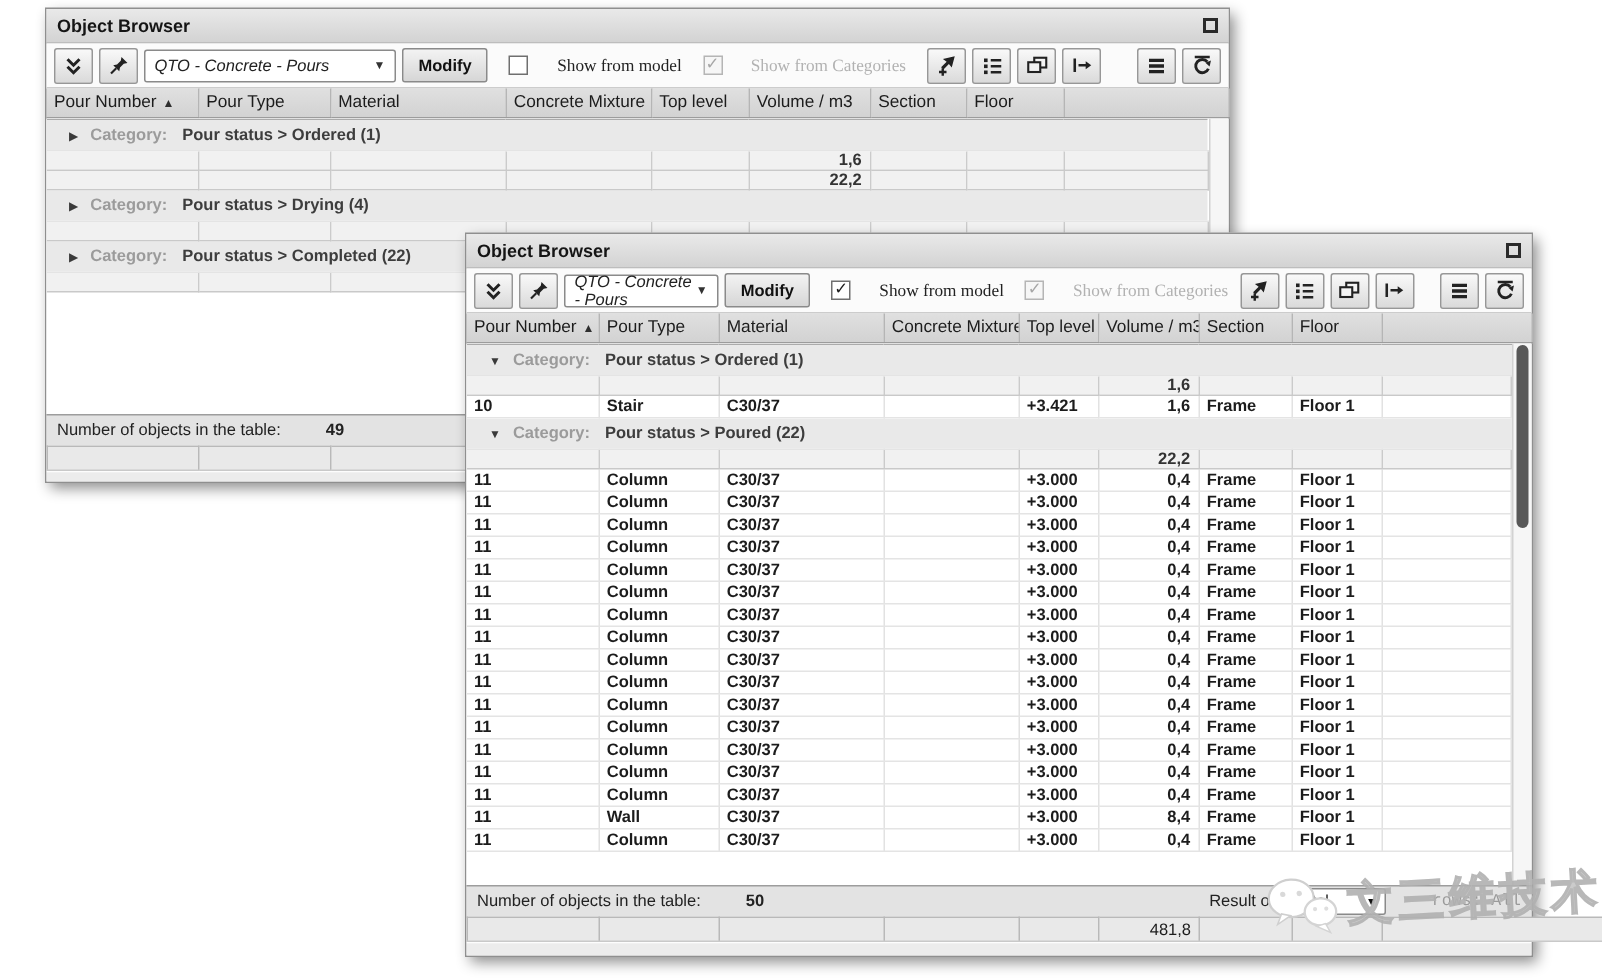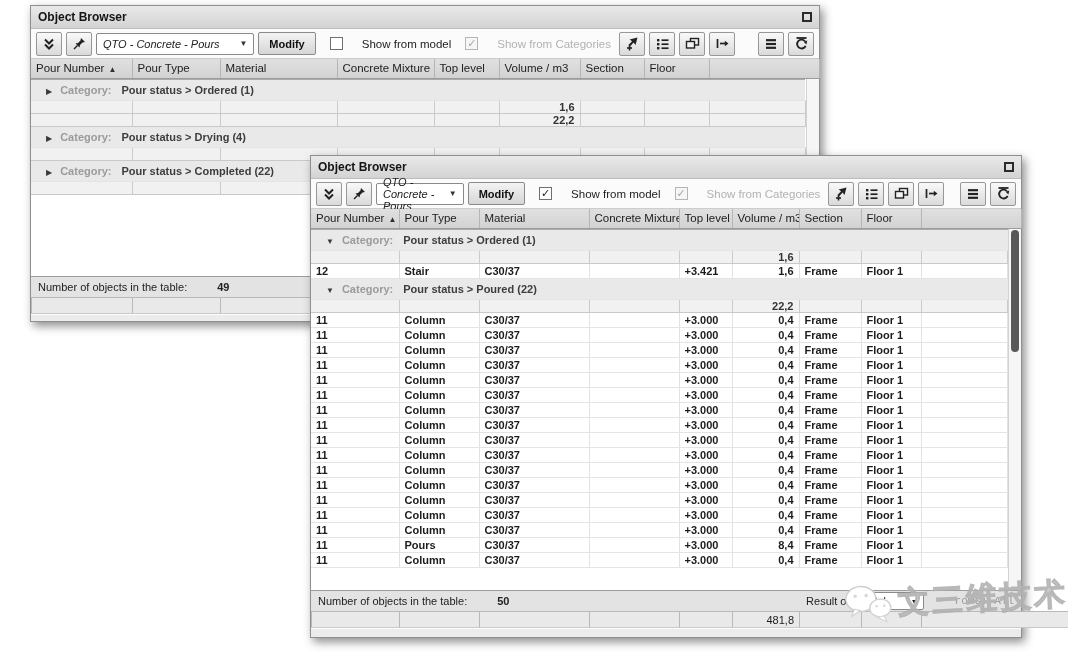--- a/index.html
+++ b/index.html
@@ -18,21 +18,21 @@
   .toolbar { flex:0 0 30px; background:#fbfbfb; border-bottom:1px solid #cccccc;
              display:flex; align-items:center; gap:4px; padding:0 5px; }
   .tbtn { width:26px; height:24px; flex:0 0 auto; background:linear-gradient(#f9f9f9,#dadada);
           border:1px solid #979797; border-radius:2px; display:flex; align-items:center; justify-content:center; }
   .combo { width:168px; height:22px; background:#fff; border:1px solid #8a8a8a; border-radius:2px;
            display:flex; align-items:center; padding:0 6px; font-size:11px; font-style:italic; color:#222; }
   .combo .caret { margin-left:auto; font-size:8px; font-style:normal; color:#333; }
   .btn-modify { height:23px; background:linear-gradient(#f3f3f3,#d6d6d6); border:1px solid #8a8a8a;
                 border-radius:2px; font-weight:bold; font-size:11px; color:#111; padding:0 10px;
                 display:flex; align-items:center; }
-  .check { display:flex; align-items:center; gap:19px; font-size:11.5px; color:#222; margin-left:10px; white-space:nowrap; }
+  .check { display:flex; align-items:center; gap:19px; font-size:11.5px; color:#222; margin-left:10px; white-space:nowrap;font-family:Liberation Serif, serif; }
   .checkbox { width:13px; height:13px; border:1px solid #6f6f6f; background:#fff; font-size:11px; line-height:11px;
               display:flex; align-items:center; justify-content:center; color:#1a1a1a; }
   .check.disabled { color:#b2b2b2; }
   .check.disabled .checkbox { border-color:#b5b5b5; color:#a6a6a6; background:#f6f6f6; }
   .sp { flex:1; }
 
   
   .hdr-table, .grid, .tot-table { border-collapse:collapse; table-layout:fixed; }
   .hdr-table th { background:linear-gradient(#e0e0e0,#d2d2d2); border-right:1px solid #b5b5b5; border-bottom:1px solid #9c9c9c;
                   font-weight:normal; font-size:11.5px; color:#1c1c1c; text-align:left; padding:0 5px;
@@ -432,21 +432,21 @@
                 <td></td>
                 <td></td>
                 <td></td>
                 <td></td>
                 <td class="num">1,6</td>
                 <td></td>
                 <td></td>
                 <td></td>
               </tr>
               <tr class="row-data">
-                <td>12</td>
+                <td>10</td>
                 <td>Stair</td>
                 <td>C30/37</td>
                 <td></td>
                 <td>+3.421</td>
                 <td class="num">1,6</td>
                 <td>Frame</td>
                 <td>Floor 1</td>
                 <td></td>
               </tr>
               <tr class="row-group">
@@ -623,21 +623,21 @@
                 <td>C30/37</td>
                 <td></td>
                 <td>+3.000</td>
                 <td class="num">0,4</td>
                 <td>Frame</td>
                 <td>Floor 1</td>
                 <td></td>
               </tr>
               <tr class="row-data">
                 <td>11</td>
-                <td>Pours</td>
+                <td>Wall</td>
                 <td>C30/37</td>
                 <td></td>
                 <td>+3.000</td>
                 <td class="num">8,4</td>
                 <td>Frame</td>
                 <td>Floor 1</td>
                 <td></td>
               </tr>
               <tr class="row-data">
                 <td>11</td>

